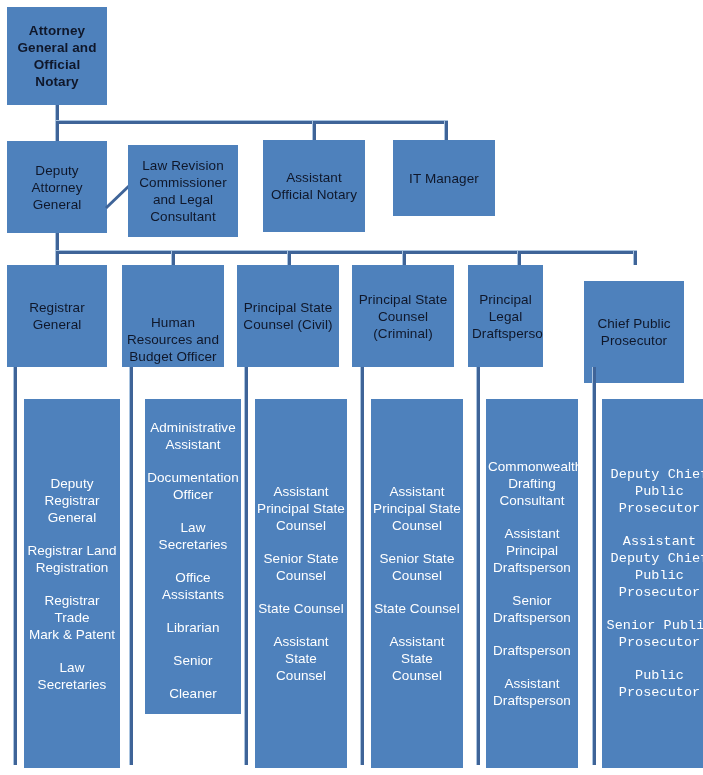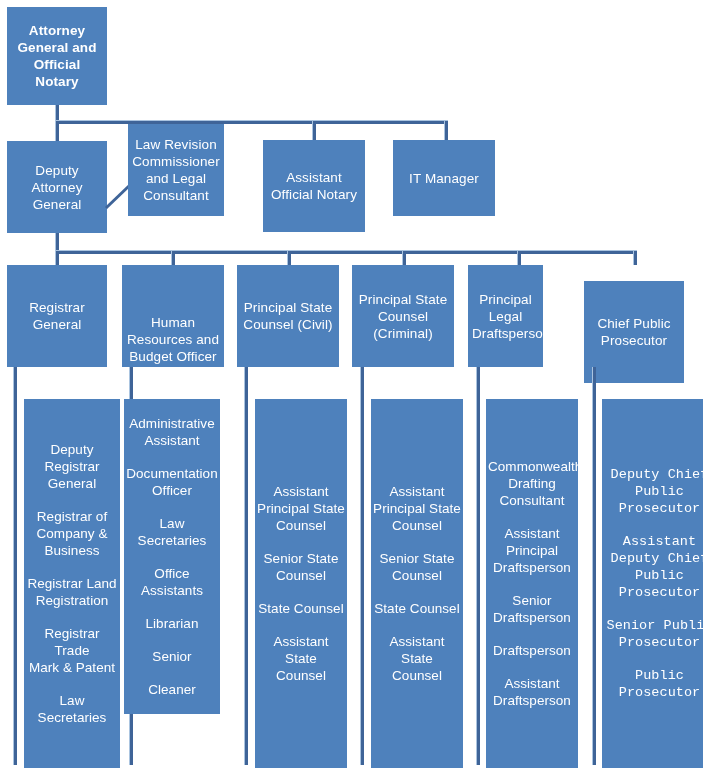--- a/index.html
+++ b/index.html
@@ -15,21 +15,21 @@
   }
   #org-chart {
     position: relative;
     width: 703px;
     height: 775px;
     background: #ffffff;
   }
   .node {
     position: absolute;
     background: #4E81BC;
-    color: #ffffff;
+    color: #0f172a;
     display: flex;
     align-items: center;
     justify-content: center;
     text-align: center;
     box-sizing: border-box;
     line-height: 1.26;
     letter-spacing: 0.1px;
     padding: 2px 4px;
     overflow: hidden;
   }
@@ -105,21 +105,21 @@
   <div class="node r2" style="left:7px; top:141px; width:100px; height:92px;">
     <span class="node-label">Deputy
 Attorney
 General</span>
   </div>
 
   <svg class="conn-diag" style="left:105px; top:182px; width:26px; height:28px;" viewBox="0 0 26 28">
     <line x1="1" y1="26" x2="25" y2="3" stroke="#3F6498" stroke-width="3"></line>
   </svg>
 
-  <div class="node r2" style="left:128px; top:124px; width:96px; height:92px;">
+  <div class="node r2" style="left:128px; top:145px; width:110px; height:92px;">
     <span class="node-label">Law Revision
 Commissioner
 and Legal
 Consultant</span>
   </div>
 
   <div class="node r2" style="left:263px; top:140px; width:102px; height:92px;">
     <span class="node-label">Assistant
 Official Notary</span>
   </div>
@@ -168,31 +168,28 @@
   <div class="conn-v" style="left:130px; top:367px; height:398px;"></div>
   <div class="conn-v" style="left:245px; top:367px; height:398px;"></div>
   <div class="conn-v" style="left:361px; top:367px; height:398px;"></div>
   <div class="conn-v" style="left:477px; top:367px; height:398px;"></div>
   <div class="conn-v" style="left:593px; top:367px; height:398px;"></div>
 
   <div class="stack" style="left:24px; top:399px; width:96px; height:369px;">
     <span class="stack-item">Deputy
 Registrar
 General</span>
-    <span class="stack-item">Registrar of
-Company &amp;
-Business</span>
     <span class="stack-item">Registrar Land
 Registration</span>
     <span class="stack-item">Registrar Trade
 Mark &amp; Patent</span>
     <span class="stack-item">Law Secretaries</span>
   </div>
 
-  <div class="stack" style="left:124px; top:399px; width:96px; height:315px;">
+  <div class="stack" style="left:145px; top:399px; width:96px; height:315px;justify-content:flex-end;">
     <span class="stack-item">Administrative
 Assistant</span>
     <span class="stack-item">Documentation
 Officer</span>
     <span class="stack-item">Law Secretaries</span>
     <span class="stack-item">Office Assistants</span>
     <span class="stack-item">Librarian</span>
     <span class="stack-item">Senior</span>
     <span class="stack-item">Cleaner</span>
   </div>

